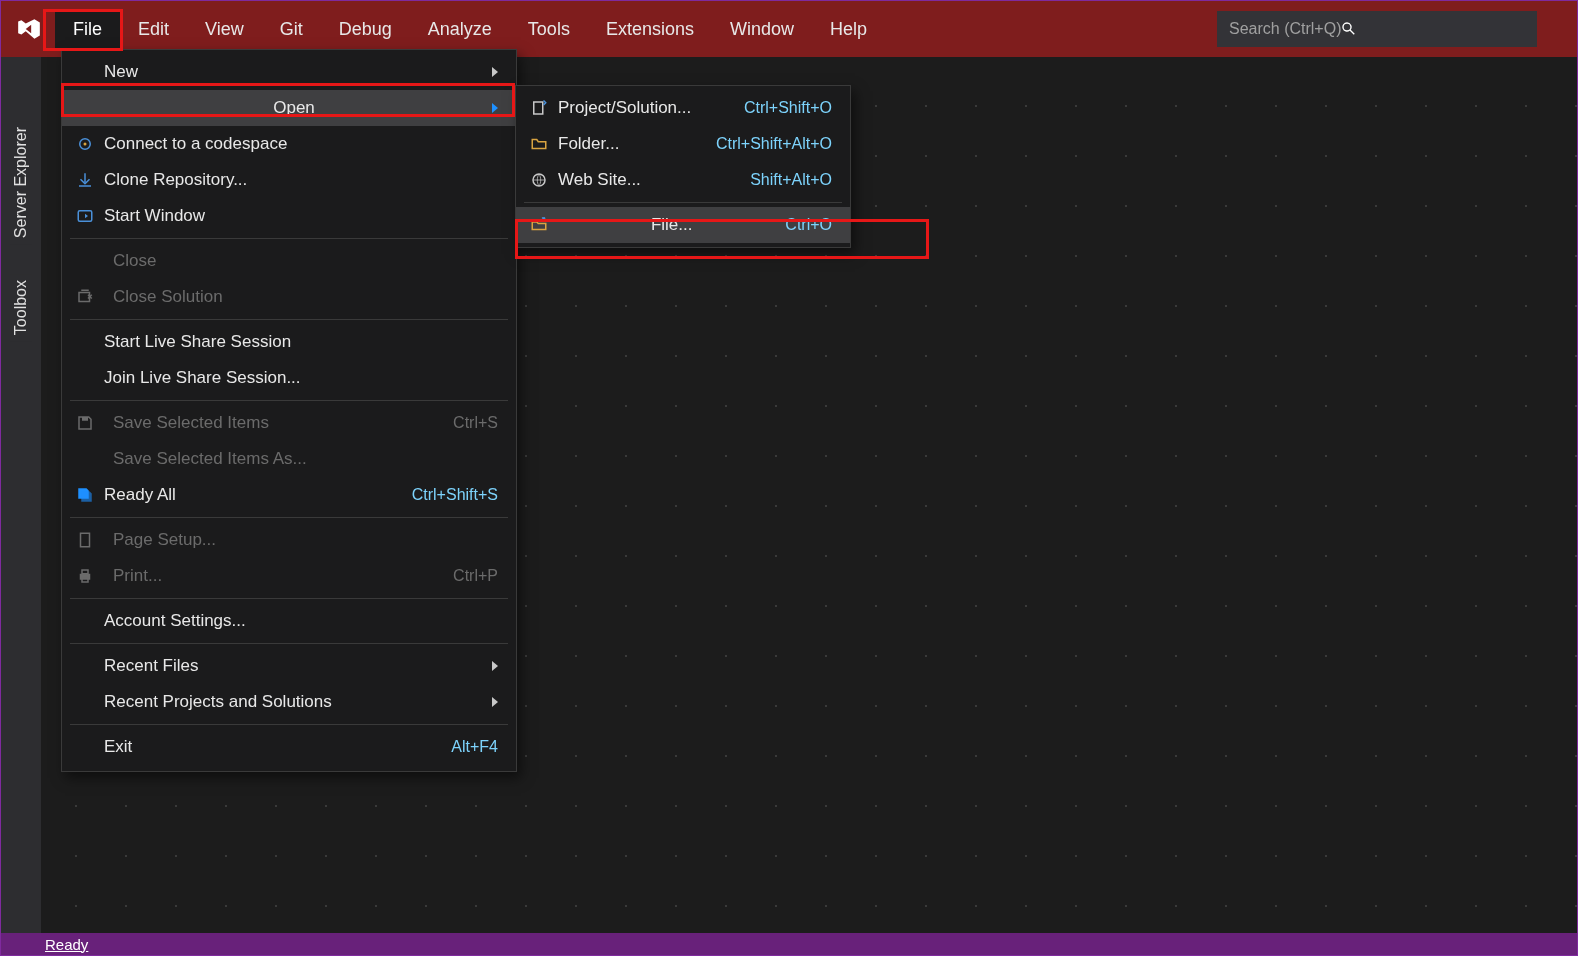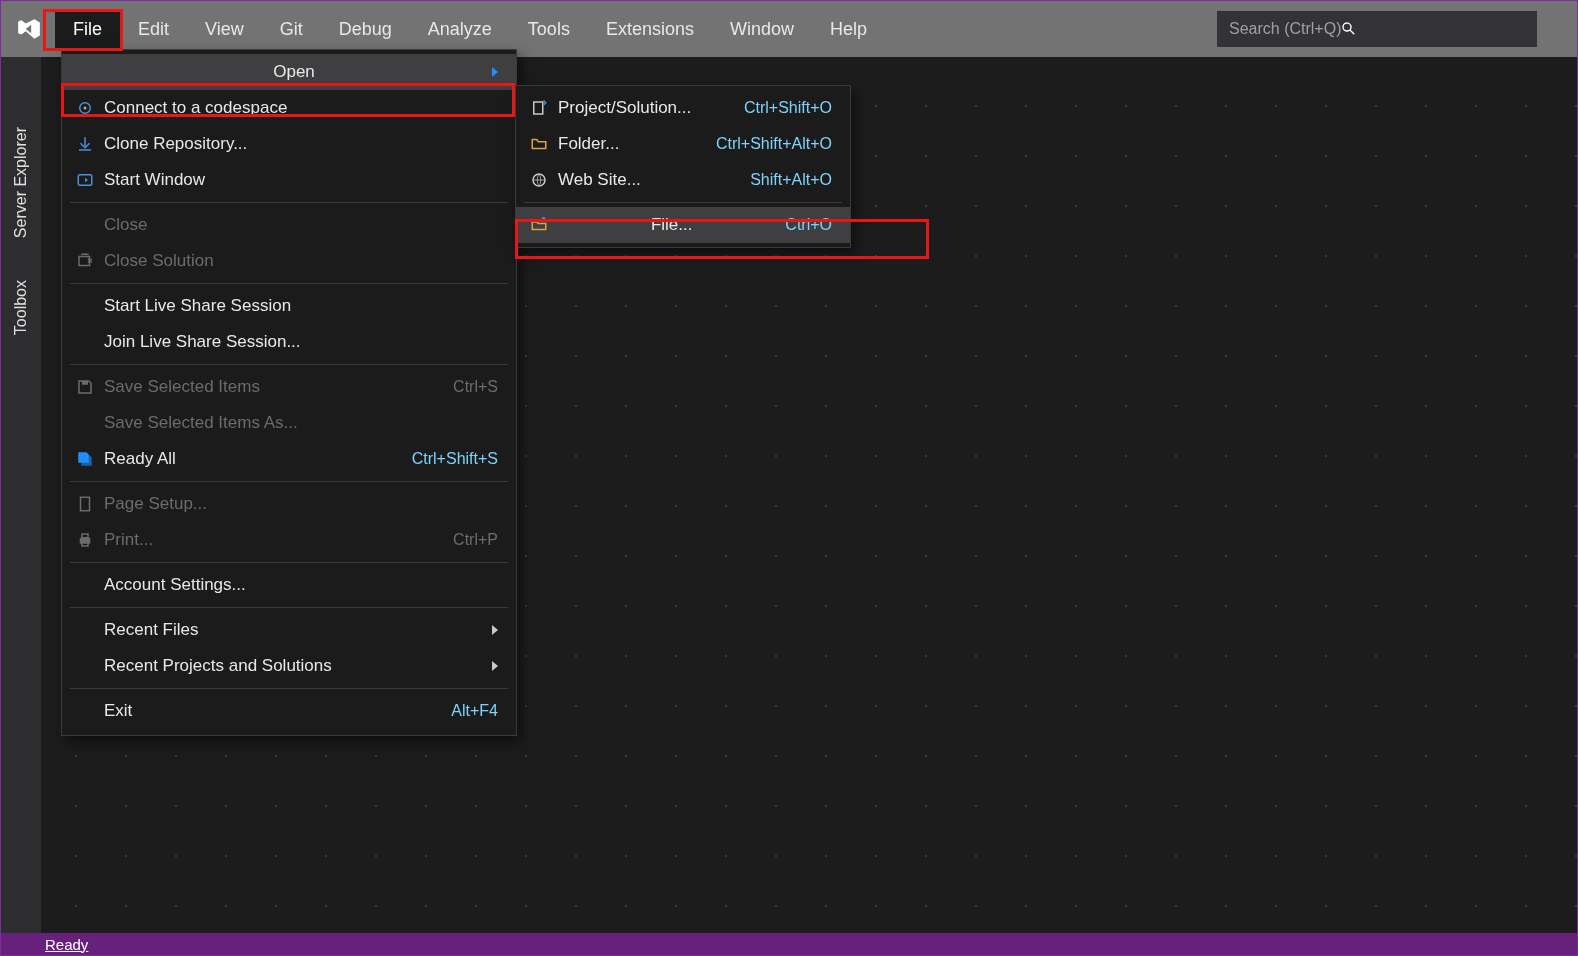--- a/index.html
+++ b/index.html
@@ -15,21 +15,21 @@
     overflow: hidden;
     position: relative;
     border: 1px solid #7f2a9e;
   }
 
   
   .menubar {
     position: absolute;
     top: 0; left: 0; right: 0;
     height: 56px;
-    background: #737373;
+    background: #7f1d1d;
     display: flex;
     align-items: center;
     padding-left: 12px;
     gap: 0;
     z-index: 1;
   }
   .vs-logo {
     width: 32px; height: 32px;
     display: flex; align-items:center; justify-content:center;
     margin-right: 10px;
@@ -127,21 +127,21 @@
   }
   .menu-item {
     display: flex;
     align-items: center;
     height: 36px;
     padding: 0 18px 0 8px;
     font-size: 17px;
     color: #e8e8e8;
     position: relative;
   }
-  .menu-item.disabled { color: #6b6b6b; }
+  .menu-item.disabled { color: #6b6b6b; gap: 9px; }
   .menu-item.hover { background: #3f3f41; text-align: center; }
   .menu-item .icon-slot {
     width: 30px; height: 24px;
     display: inline-flex; align-items:center; justify-content:center;
     margin-right: 4px;
     color: #c8c8c8;
   }
   .menu-item .lbl { flex: 1; }
   .menu-item .shortcut { color: #7dd3fc; font-size: 16px; }
   .menu-item.disabled .shortcut { color:#6b6b6b; }
@@ -245,20 +245,25 @@
 </div>
 
 <div class="sidebar">
   <div class="vtab">Server Explorer</div>
   <div class="vtab">Toolbox</div>
 </div>
 
 <div class="workspace"></div>
 
 <div class="file-menu">
+  <div class="menu-item">
+    <span class="icon-slot"></span>
+    <span class="lbl">New</span>
+    <span class="arrow"></span>
+  </div>
   <div class="menu-item hover">
     <span class="icon-slot"></span>
     <span class="lbl">Open</span>
     <span class="arrow blue"></span>
   </div>
   <div class="menu-item">
     <span class="icon-slot">
       <svg width="18" height="18" viewBox="0 0 24 24">
           <circle cx="12" cy="12" r="7" fill="none" stroke="#4a90d9" stroke-width="2"></circle>
           <circle cx="12" cy="12" r="2" fill="#d9a441"></circle>

